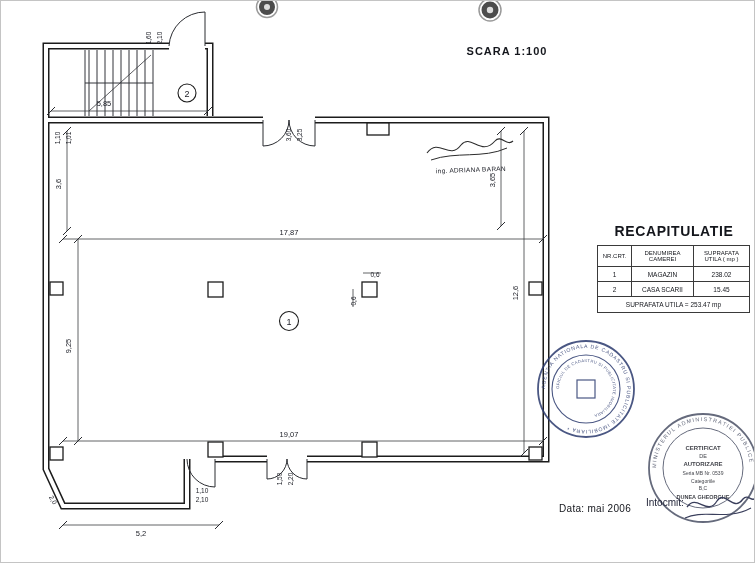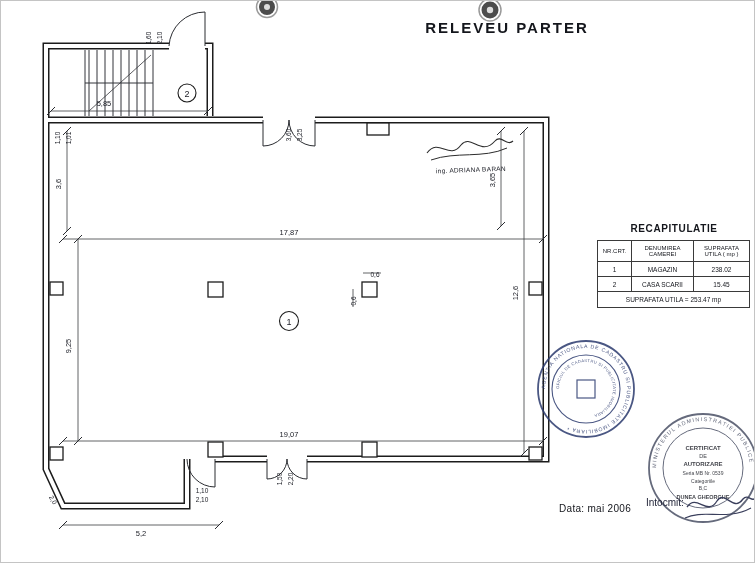--- a/index.html
+++ b/index.html
@@ -7,21 +7,21 @@
     position:relative;width:755px;height:563px;background:#ffffff;overflow:hidden;
     font-family:"Liberation Sans",sans-serif;color:#111;
     border:1px solid #c4c4c4;box-sizing:border-box;
   }
   .abs{position:absolute;}
   .title-main{left:401px;top:18px;width:210px;text-align:center;font-weight:bold;
     font-size:15px;letter-spacing:2px;color:#14161c;}
   .title-scale{left:401px;top:44px;width:210px;text-align:center;font-weight:bold;
     font-size:11px;letter-spacing:1px;color:#14161c;}
   .recap-block{left:596px;top:222px;width:154px;}
-  .recap-title{text-align:center;font-size:10px;font-weight:bold;letter-spacing:.6px;
+  .recap-title{text-align:center;font-size:14px;font-weight:bold;letter-spacing:.6px;
     margin-bottom:6px;color:#14161c;}
   table.recap{border-collapse:collapse;width:152px;font-size:6.5px;color:#14161c;
     table-layout:fixed;}
   table.recap td{border:1px solid #3a3a3a;text-align:center;padding:1px 2px;
     overflow:hidden;white-space:nowrap;}
   table.recap tr.hdr td{height:18px;font-size:6px;}
   table.recap tr.row td{height:12px;}
   table.recap tr.total td{height:13px;font-size:6.5px;}
   .date-text{left:558px;top:502px;font-size:10px;color:#14161c;letter-spacing:.3px;}
   .intocmit-text{left:645px;top:496px;font-size:10px;color:#23263a;text-align:center;}
@@ -180,21 +180,21 @@
     <g>
       <circle cx="266" cy="6" r="10.5" fill="none" stroke="#9a9a9a" stroke-width="1.5"></circle>
       <circle cx="266" cy="6" r="8" fill="#4c4c4c"></circle>
       <circle cx="266" cy="6" r="3" fill="#dddddd"></circle>
       <circle cx="489" cy="9" r="11" fill="none" stroke="#9a9a9a" stroke-width="1.5"></circle>
       <circle cx="489" cy="9" r="8.5" fill="#4c4c4c"></circle>
       <circle cx="489" cy="9" r="3.2" fill="#dddddd"></circle>
     </g>
   </svg>
 
-  <div class="abs title-main">RELEVEU PARTER</div>
+  <div class="abs title-scale">SCARA 1:100</div>
 
   <div class="abs recap-block">
     <div class="recap-title">RECAPITULATIE</div>
     <table class="recap">
       <colgroup>
           <col style="width:34px">
           <col style="width:62px">
           <col style="width:56px">
         </colgroup>
       <tbody>

